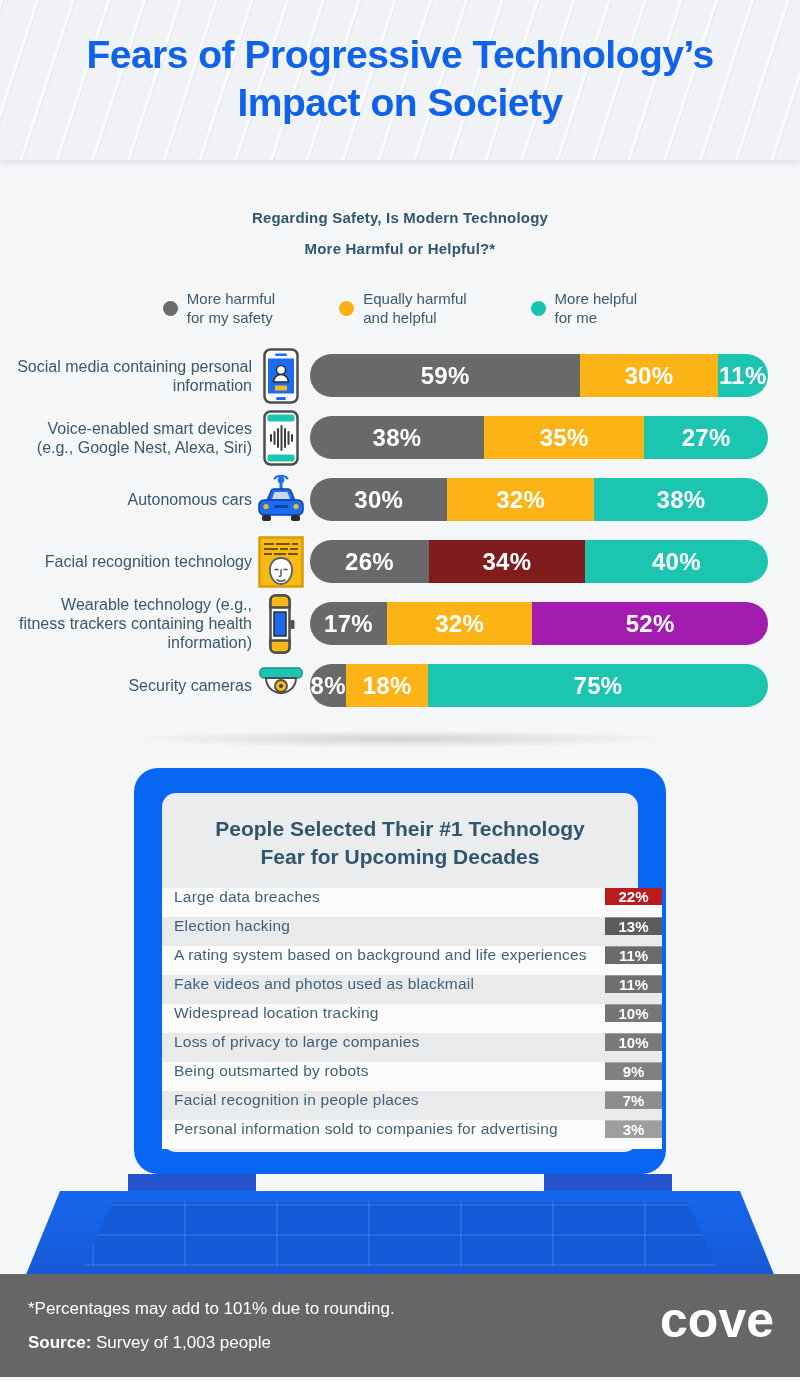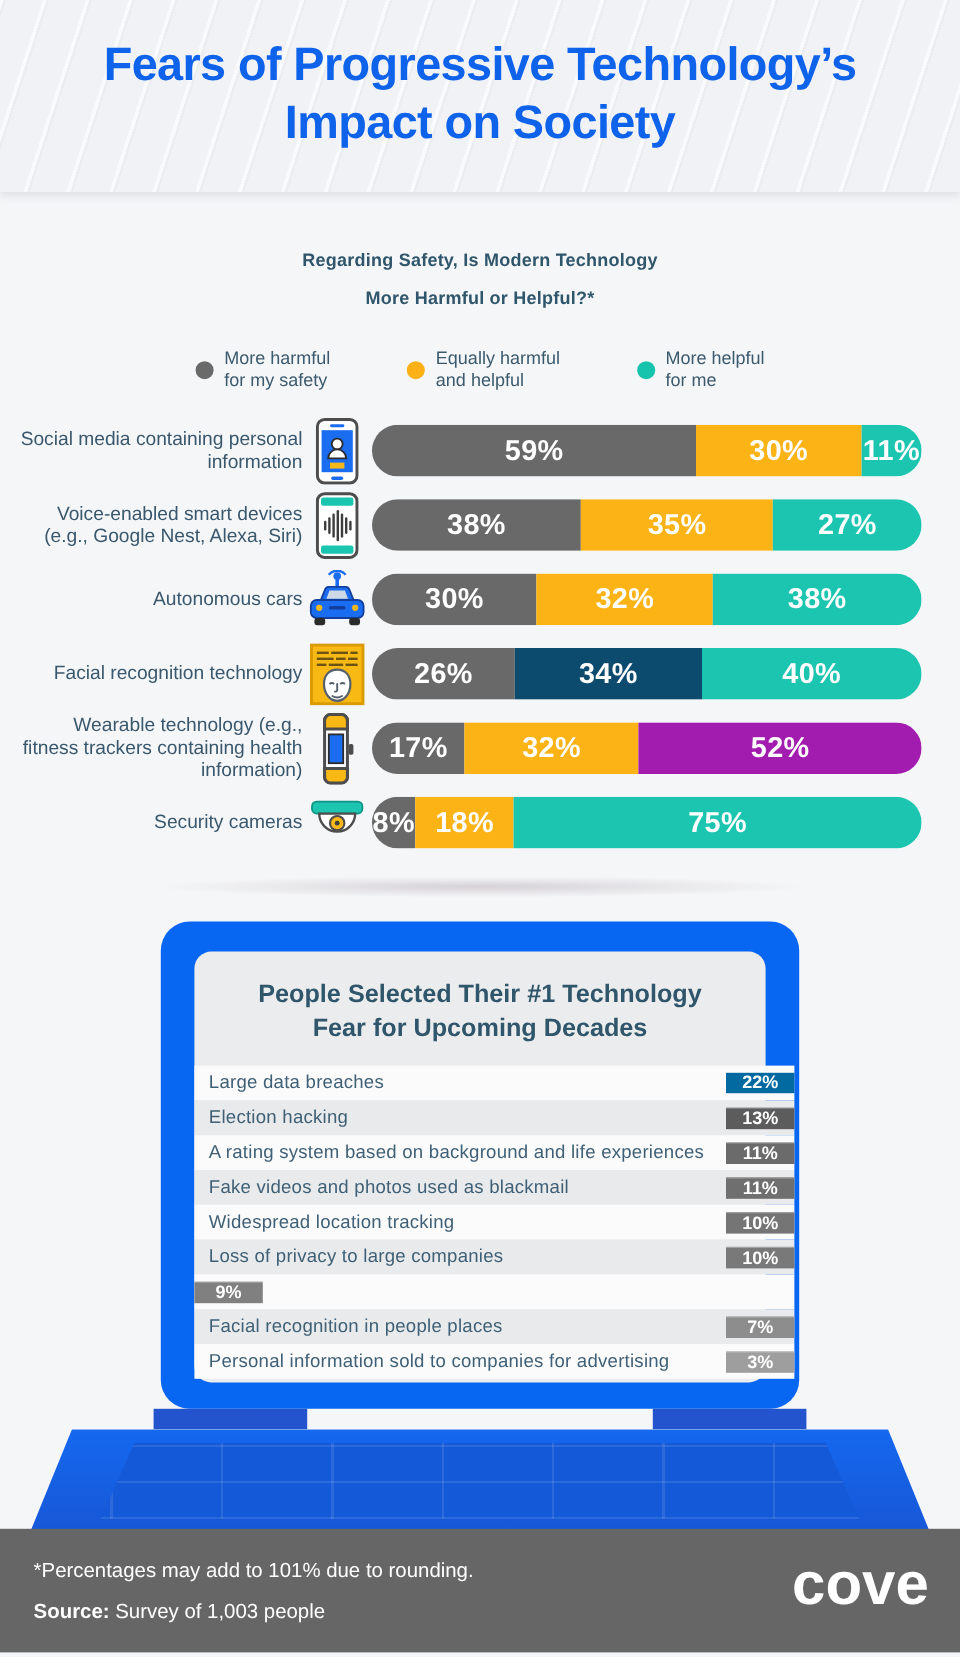--- a/index.html
+++ b/index.html
@@ -32,21 +32,21 @@
 
   .chart-shadow { margin:2px auto 0; width:720px; height:26px;
     background: radial-gradient(ellipse 50% 45% at 50% 50%, rgba(140,125,135,0.30), rgba(140,125,135,0) 75%); }
 
   
   .laptop { margin-top:16px; position:relative; }
   .screen-frame { width:532px; height:406px; margin:0 auto; background:#0766f2; border-radius:24px; padding:25px 28px 22px; }
   .screen-inner { background:#ebeced; border-radius:14px; height:100%; padding-top:22px; }
   .table-title { text-align:center; font-size:21px; line-height:28px; font-weight:bold; color:#30566c; }
   .fears-table { width:500px; margin:17px auto 0; }
-  .ftr-row { display:flex; align-items:center; height:29px; }
+  .ftr-row { display:flex; align-items:flex-start; height:29px; }
   .ftr-row:nth-child(odd) { background:#fbfbfc; }
   .ftr-row:nth-child(even) { background:#e9eaeb; }
   .cell-label { flex:1; display:flex; align-items:center; padding-left:12px; font-size:15.5px; color:#3f6076; letter-spacing:0.2px; }
   .cell-value { width:57px; display:flex; align-items:center; justify-content:center; color:#fff; font-weight:bold; font-size:15px; }
   .ftr-row + .ftr-row .cell-value { border-top:1px solid rgba(255,255,255,0.30); }
 
   .hinges { position:relative; height:17px; width:800px; }
   .hinge { position:absolute; top:0; height:17px; width:128px; background:#2353cd; }
   .hinge.left { left:128px; } .hinge.right { left:544px; }
   .kb-deck { position:relative; width:800px; height:86px;
@@ -208,21 +208,21 @@
             </g>
             <path d="M23 22 c7 0 11 5 11 12 c0 8 -5 14 -11 14 c-6 0 -11 -6 -11 -14 c0 -7 4 -12 11 -12 z" fill="#ffffff" stroke="#55606b" stroke-width="1.8"></path>
             <path d="M16.5 34 q2 -1.5 4 0 M25.5 34 q2 -1.5 4 0" fill="none" stroke="#55606b" stroke-width="1.6"></path>
             <path d="M23 34 v5 q0 1.5 -1.8 1.3 M19 44 q4 2.4 8 0" fill="none" stroke="#55606b" stroke-width="1.6" stroke-linecap="round"></path>
           </svg>
         </div>
         <div class="bar">
           <div class="seg" style="flex-grow: 26; background: rgb(105, 105, 105);">
               <span>26%</span>
             </div>
-          <div class="seg" style="flex-grow: 34; background: #0c4a6e;">
+          <div class="seg" style="flex-grow: 34; background: #7f1d1d;">
               <span>34%</span>
             </div>
           <div class="seg" style="flex-grow: 40; background: rgb(28, 197, 175);">
               <span>40%</span>
             </div>
         </div>
       </div>
 
       <div class="bar-row">
         <div class="row-label">Wearable technology (e.g., fitness trackers containing health information)</div>
@@ -279,21 +279,21 @@
   <div class="laptop">
     <div class="screen-frame">
       <div class="screen-inner">
         <div class="table-title">
           <span>People Selected Their #1 Technology</span><br>
           <span>Fear for Upcoming Decades</span>
         </div>
         <div class="fears-table">
           <div class="ftr-row">
             <div class="cell-label">Large data breaches</div>
-            <div class="cell-value" style="background: #0369a1;">22%</div>
+            <div class="cell-value" style="background: #b91c1c;">22%</div>
           </div>
           <div class="ftr-row">
             <div class="cell-label">Election hacking</div>
             <div class="cell-value" style="background: rgb(92, 92, 92);">13%</div>
           </div>
           <div class="ftr-row">
             <div class="cell-label">A rating system based on background and life experiences</div>
             <div class="cell-value" style="background: rgb(107, 107, 107);">11%</div>
           </div>
           <div class="ftr-row">
@@ -302,20 +302,21 @@
           </div>
           <div class="ftr-row">
             <div class="cell-label">Widespread location tracking</div>
             <div class="cell-value" style="background: rgb(117, 117, 117);">10%</div>
           </div>
           <div class="ftr-row">
             <div class="cell-label">Loss of privacy to large companies</div>
             <div class="cell-value" style="background: rgb(121, 121, 121);">10%</div>
           </div>
           <div class="ftr-row">
+            <div class="cell-label">Being outsmarted by robots</div>
             <div class="cell-value" style="background: rgb(128, 128, 128);">9%</div>
           </div>
           <div class="ftr-row">
             <div class="cell-label">Facial recognition in people places</div>
             <div class="cell-value" style="background: rgb(141, 141, 141);">7%</div>
           </div>
           <div class="ftr-row">
             <div class="cell-label">Personal information sold to companies for advertising</div>
             <div class="cell-value" style="background: rgb(158, 158, 158);">3%</div>
           </div>

